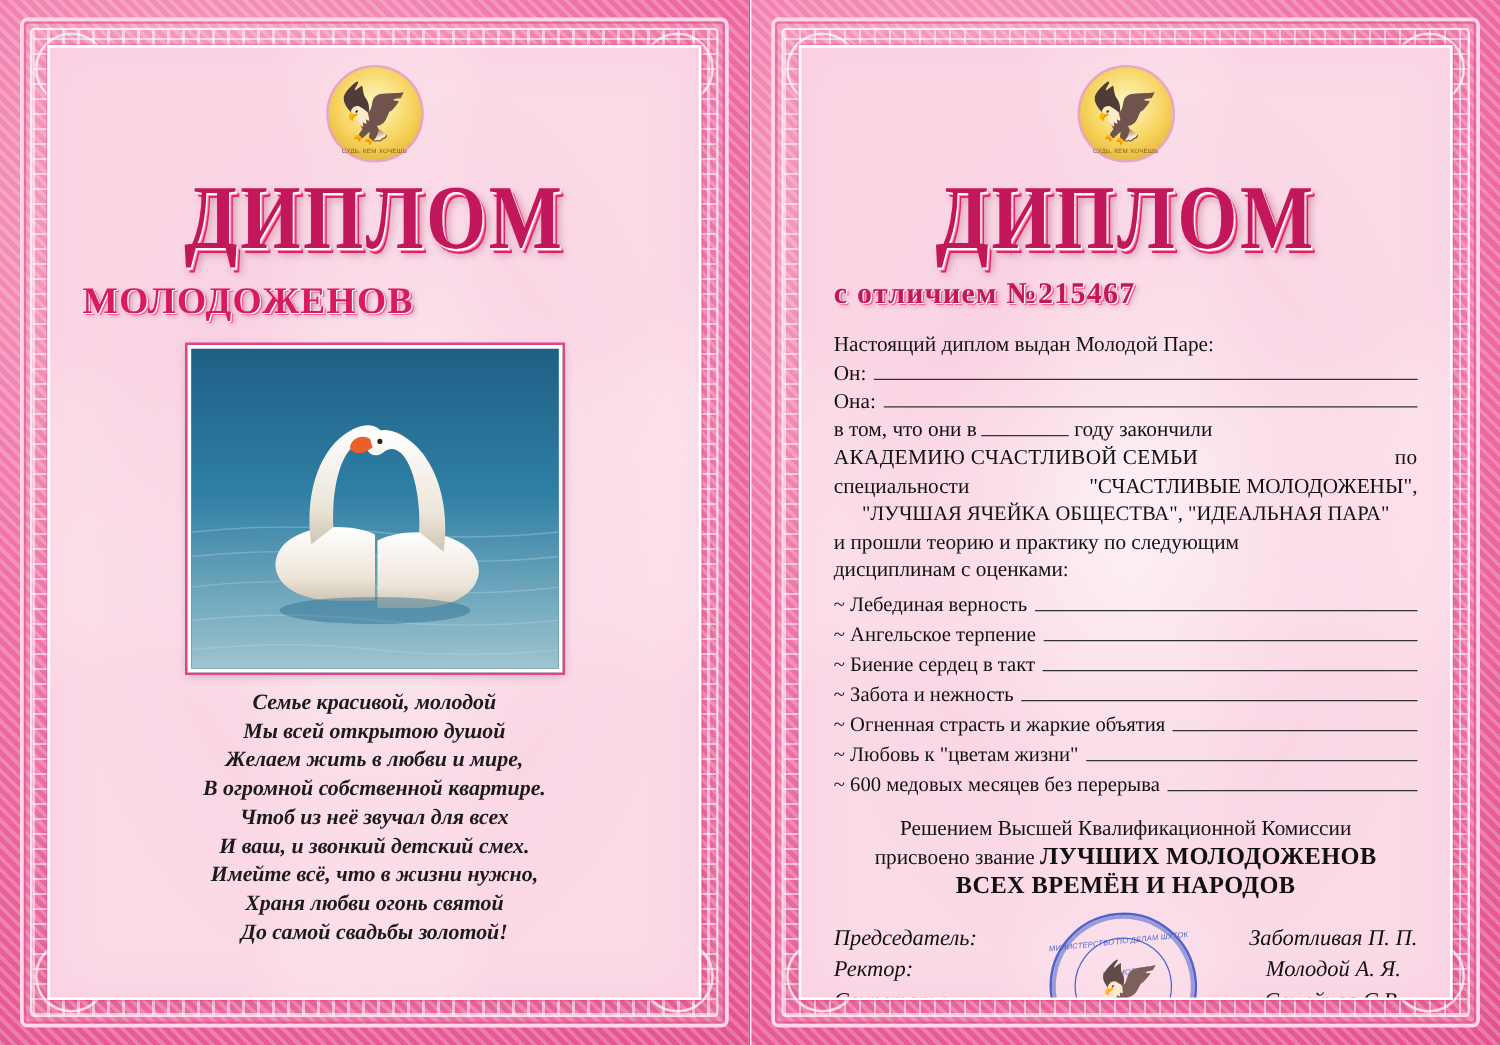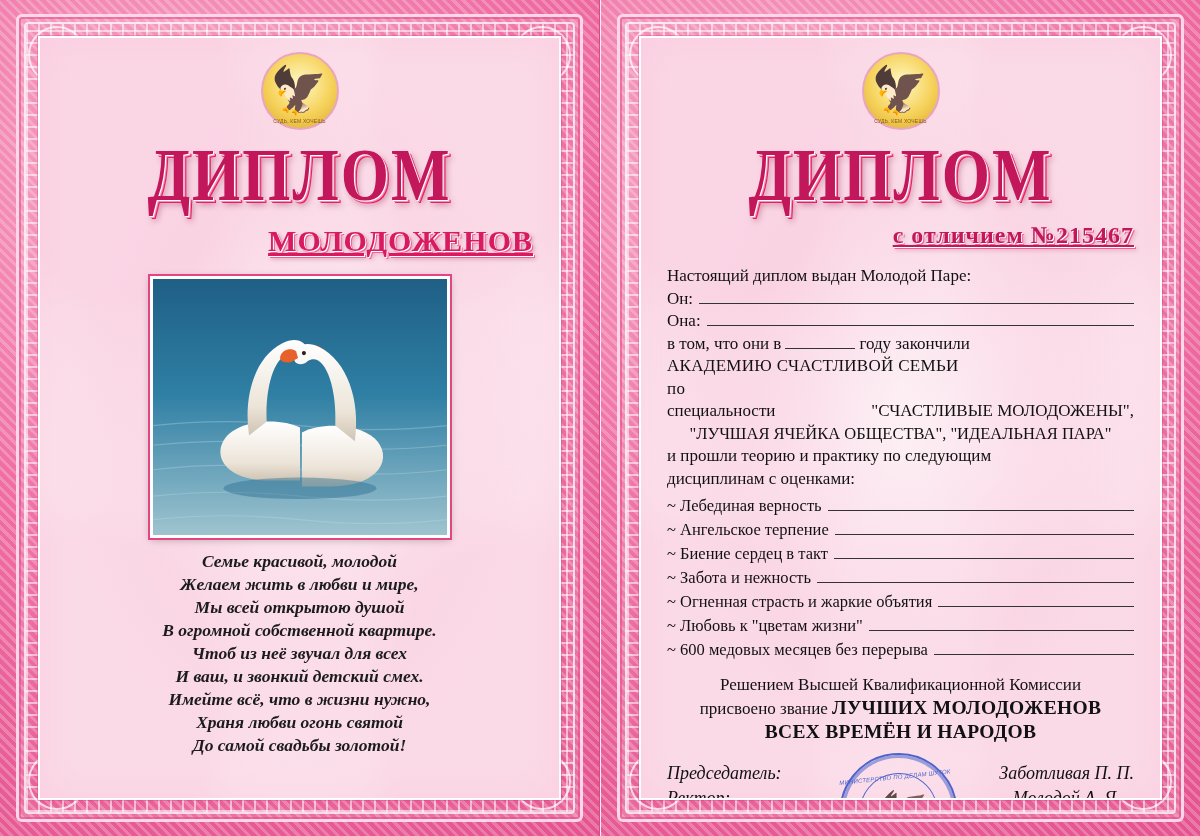--- a/index.html
+++ b/index.html
@@ -129,28 +129,27 @@
     font-size: 62px;
     line-height: 62px;
     letter-spacing: 2px;
     color: #c2185b;
     text-shadow:
       1px 1px 0 #ffffff, 2px 2px 0 #f48fb1,
       3px 3px 0 #e91e63, 4px 4px 6px rgba(120,0,50,.35);
     transform: scaleY(1.18);
   }
   .title-sub {
-    text-align: right;
+    text-align: left;
     margin-top: 18px;
     font-weight: bold;
     font-size: 30px;
     letter-spacing: 1px;
     color: #d81b60;
     text-shadow: 1px 1px 0 #fff, 2px 2px 0 #f06292, 3px 3px 4px rgba(120,0,50,.3);
-    text-decoration: underline;
   }
   .title-sub.right-sub {
     font-size: 24px;
     margin-top: 16px;
     color: #c2185b;
   }
 
   
   .photo-wrap {
     width: 300px; height: 262px;
@@ -188,21 +187,21 @@
     white-space: nowrap;
   }
   .lbl { flex: 0 0 auto; }
   .fill {
     flex: 1 1 auto;
     border-bottom: 1px solid #333;
     height: 15px;
     margin-left: 6px;
   }
   .fill.short { flex: 0 0 70px; margin: 0 4px; }
-  .cap { font-size: 17px; letter-spacing: .3px; flex-direction: column; }
+  .cap { font-size: 17px; letter-spacing: .3px; }
   .spec-line { text-align: center; font-size: 16.5px; }
   .disc {
     margin-top: 4px;
     font-size: 16.5px;
     line-height: 23px;
   }
   .disc .row { margin-top: 1px; }
 
   .verdict {
     margin-top: 12px;
@@ -318,22 +317,22 @@
             <path d="M182 212 C232 212 246 182 226 163 C208 147 170 147 152 157 L152 212 Z" fill="url(#swanbody)"></path>
             <path d="M206 166 C212 124 198 84 170 70 C156 63 146 68 144 78 C142 88 152 90 158 84 C174 74 188 108 186 150 Z" fill="url(#swanbody)"></path>
             <path d="M146 74 C140 70 132 73 130 79 C128 84 135 87 141 85 L148 81 Z" fill="#e8612b"></path>
             <circle cx="154" cy="76" r="2.1" fill="#2a2117"></circle>
             <ellipse cx="150" cy="214" rx="78" ry="11" fill="#2a6d90" opacity=".45"></ellipse>
           </svg>
         </div>
 
         <div class="poem">
           <div>Семье красивой, молодой</div>
+          <div>Мы всей открытою душой</div>
           <div>Желаем жить в любви и мире,</div>
-          <div>Мы всей открытою душой</div>
           <div>В огромной собственной квартире.</div>
           <div>Чтоб из неё звучал для всех</div>
           <div>И ваш, и звонкий детский смех.</div>
           <div>Имейте всё, что в жизни нужно,</div>
           <div>Храня любви огонь святой</div>
           <div>До самой свадьбы золотой!</div>
         </div>
 
       </div>
     </div>

